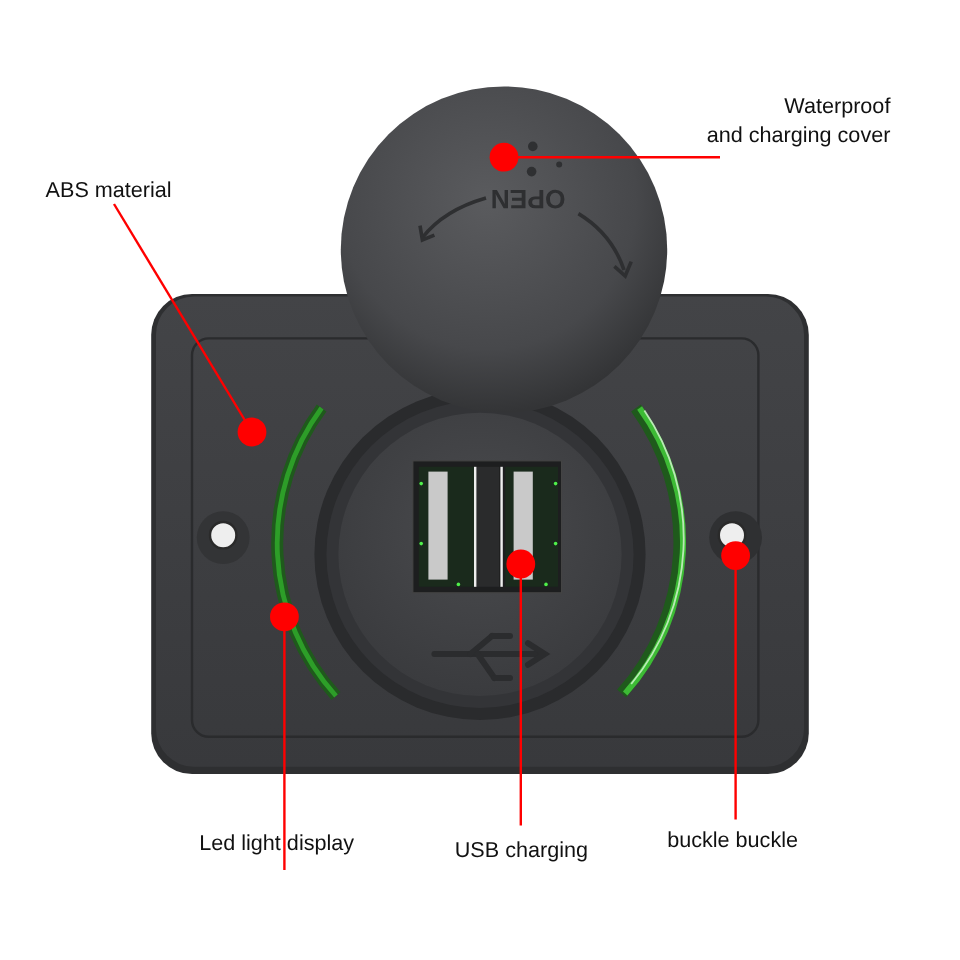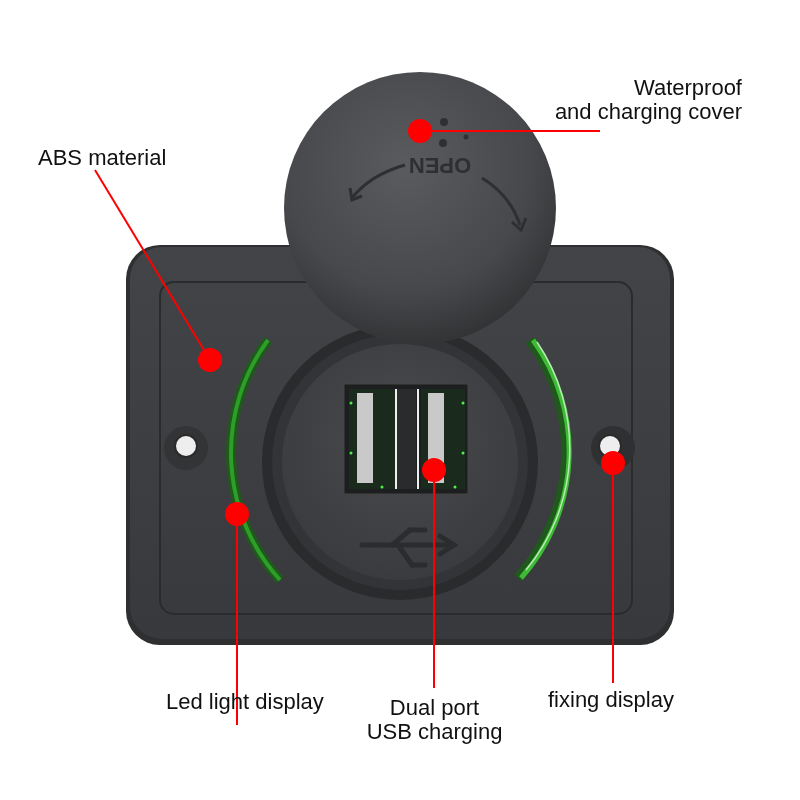--- a/index.html
+++ b/index.html
@@ -1,18 +1,18 @@
 <!DOCTYPE html>
 <html><head>
 <meta charset="utf-8">
 <style>
   html, body { margin:0; padding:0; }
   body { width:800px; height:800px; background:#ffffff; position:relative; overflow:hidden;
          font-family:"Liberation Sans", sans-serif; color:#111; }
-  .label { position:absolute; font-size:22px; line-height:24px; color:#111; white-space:nowrap; }
+  .label { position:absolute; font-size:18px; line-height:24px; color:#111; white-space:nowrap; }
   .label.right { text-align:right; }
   .label.center { text-align:center; }
   .label span { display:block; }
   svg.art { position:absolute; left:0; top:0; }
 </style>
 </head>
 <body>
 
 <svg class="art" width="800" height="800" viewBox="0 0 800 800">
   <defs>
@@ -132,19 +132,18 @@
 
 <div class="label" style="left:38px; top:146px;">
   <span>ABS material</span>
 </div>
 
 <div class="label" style="left:166px; top:690px;">
   <span>Led light display</span>
 </div>
 
 <div class="label center" style="left:362px; top:696px; width:145px;">
-  <span>Dual port</span>
   <span>USB charging</span>
 </div>
 
 <div class="label center" style="left:548px; top:688px; width:125px;">
-  <span>fixing display</span>
+  <span>buckle buckle</span>
 </div>
 
 </body></html>

